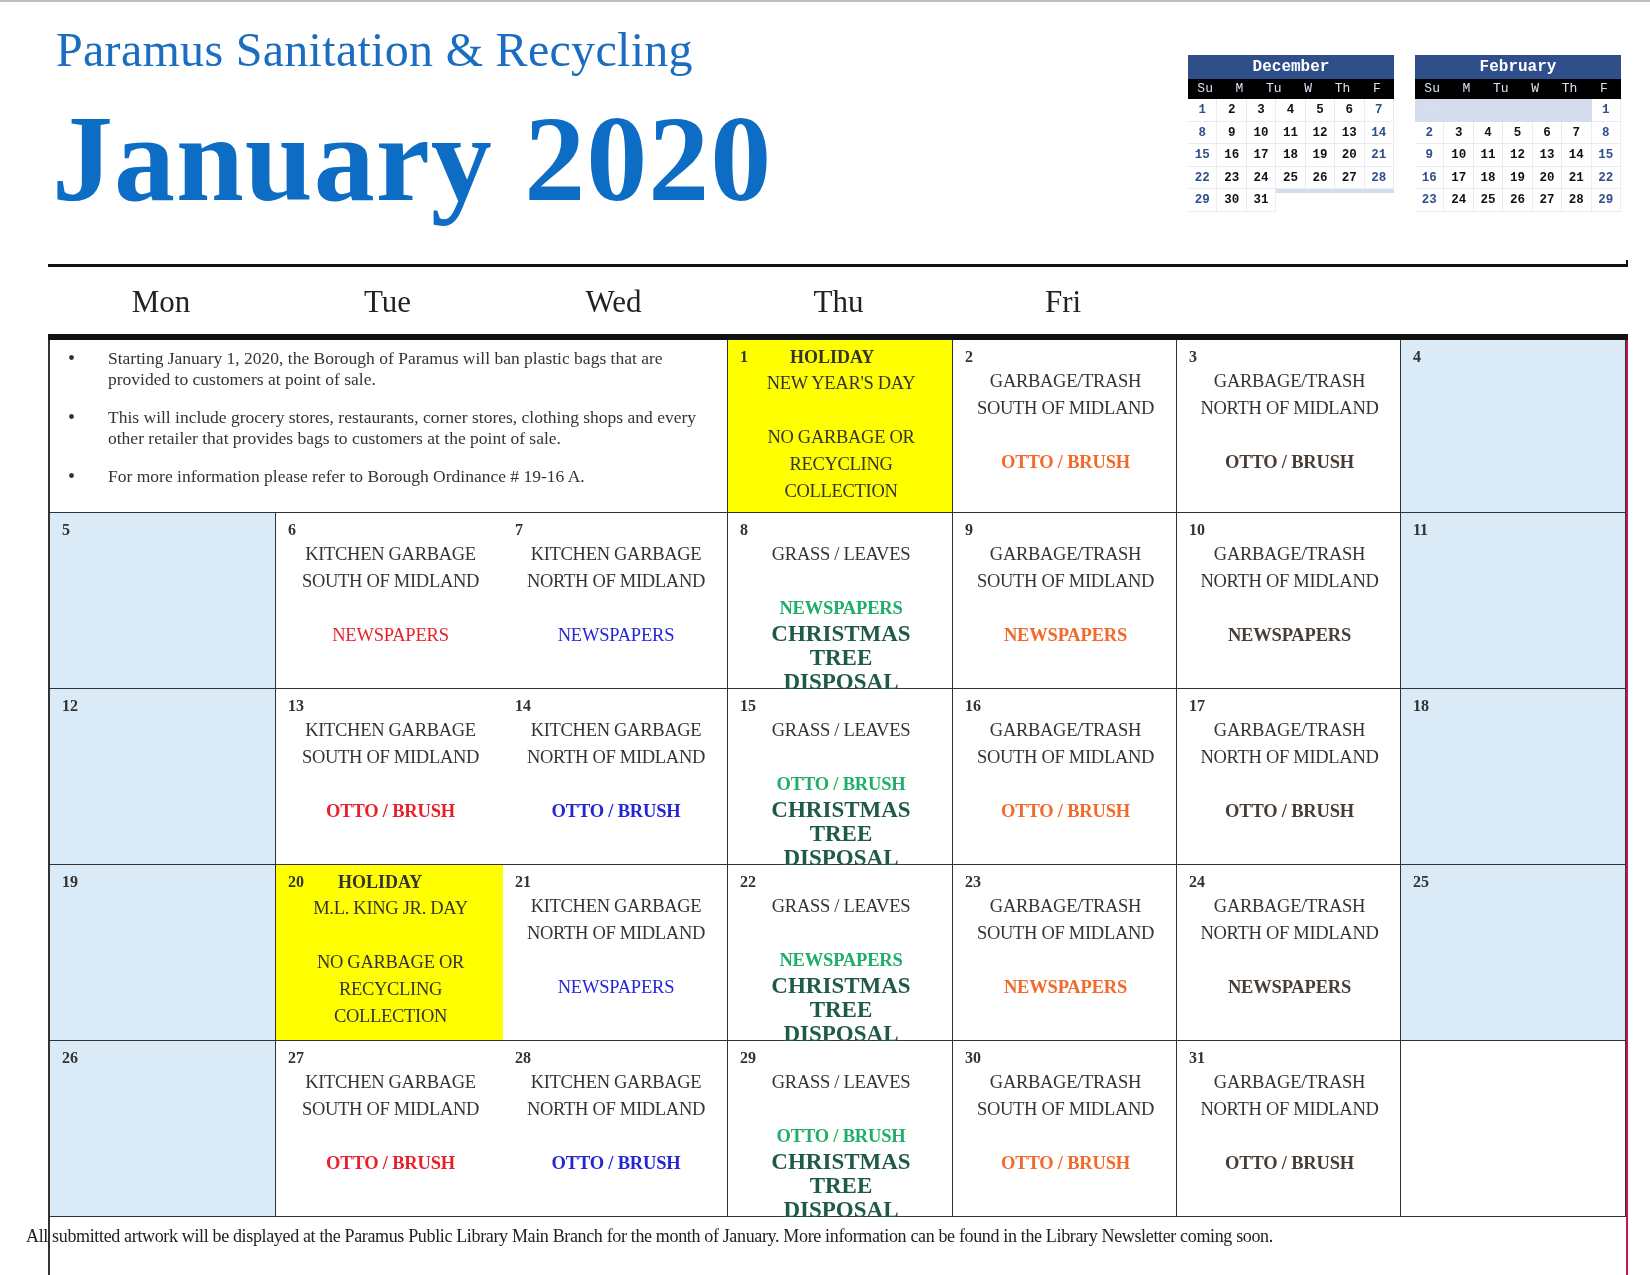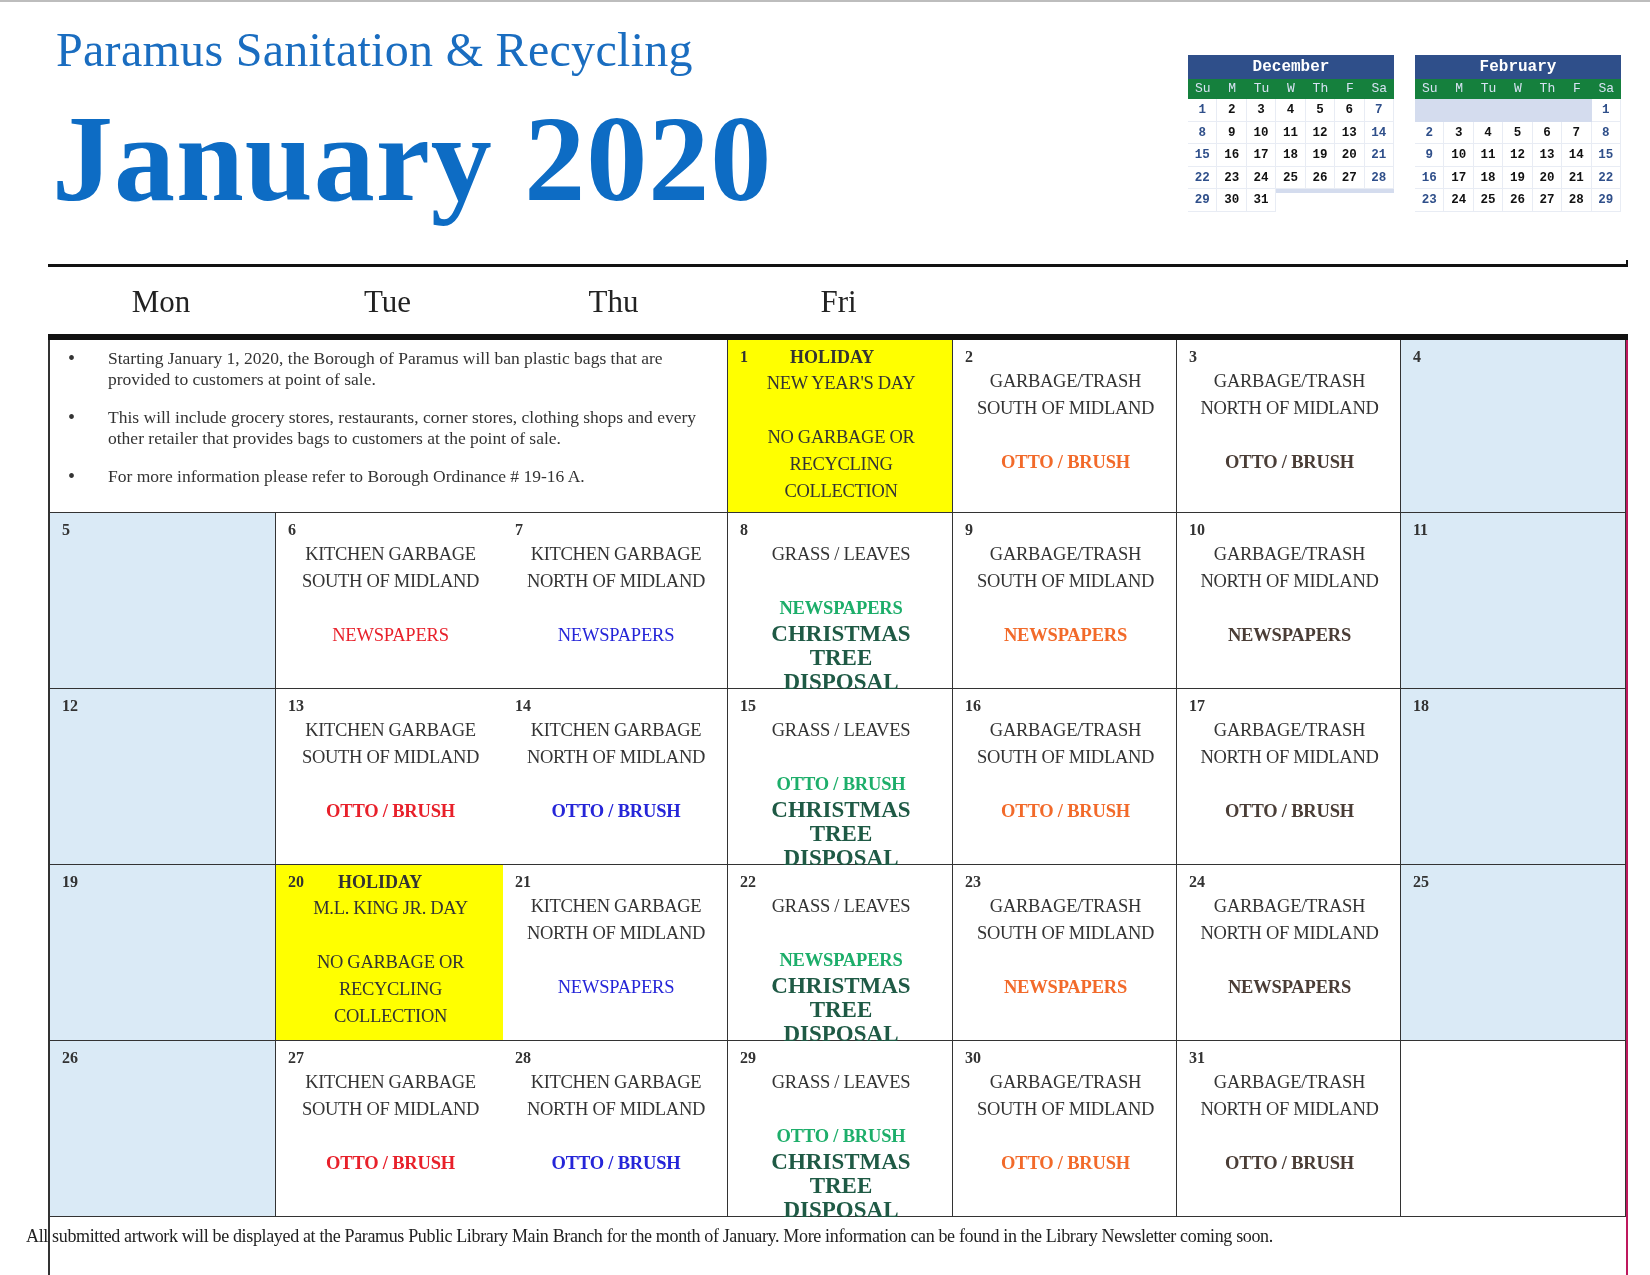--- a/index.html
+++ b/index.html
@@ -5,21 +5,21 @@
   * { box-sizing: border-box; margin: 0; padding: 0; }
   html, body { width: 1650px; height: 1275px; background: #ffffff; overflow: hidden; }
   body { position: relative; font-family: "DejaVu Serif", "Liberation Serif", serif; color: #222; }
   .topline { position: absolute; left: 0; top: 0; width: 1650px; height: 2px; background: #bdbdbd; }
 
   .subtitle { position: absolute; left: 56px; top: 22px; font-family: "Liberation Serif", serif; font-size: 48px; color: #1a6dc0; letter-spacing: 0.3px; }
   .title { position: absolute; left: 52px; top: 92px; font-family: "Liberation Serif", serif; font-weight: bold; font-size: 122px; color: #0d6cc4; letter-spacing: 1px; line-height: 1.1; }
 
   .mini { position: absolute; top: 47px; width: 206px; height: 138px; background: #d4dcee; font-family: Liberation Mono, monospace; margin-top: 8px; }
   .mini .mhead { height: 24px; background: #2f4f8a; color: #fff; font-weight: bold; font-size: 16px; text-align: center; line-height: 24px; }
-  .mini .mdays { display: grid; grid-template-columns: repeat(7, 1fr); height: 20px; background: #15803d; }
+  .mini .mdays { display: grid; grid-template-columns: repeat(6, 1fr); height: 20px; background: #000000; }
   .mini .mdays span { color: #d8e2f4; font-size: 13px; text-align: center; line-height: 20px; }
   .mini .mgrid { display: grid; grid-template-columns: repeat(7, 1fr); grid-auto-rows: 22.5px; }
   .mini .mgrid span { font-size: 12.5px; font-weight: bold; text-align: center; line-height: 22.5px; color: #111; background: #fff; border-right: 1px solid #e8ecf4; border-bottom: 1px solid #e8ecf4; }
   .mini .mgrid span.we { color: #2f4f8a; }
   .mini .mgrid span.empty { background: transparent; border: none; }
 
   .rule { position: absolute; left: 48px; top: 264px; width: 1580px; height: 3px; background: #111; }
   .rule-tick { position: absolute; left: 1626px; top: 260px; width: 2px; height: 7px; background: #111; }
 
   .dow { position: absolute; left: 48px; top: 270px; width: 1580px; height: 64px; display: grid; grid-template-columns: 226px 227px 225px 225px 224px 224px 229px; }
@@ -149,20 +149,21 @@
       <span class="we">29</span>
     </div>
 </div>
 
 <div class="rule"></div>
 <div class="rule-tick"></div>
 
 <div class="dow">
   <span>Mon</span>
   <span>Tue</span>
+  <span>Wed</span>
   <span>Thu</span>
   <span>Fri</span>
 </div>
 <div class="dow-rule"></div>
 
 <div class="cal">
 
   <div class="notes">
     <ul>
       <li>Starting January 1, 2020, the Borough of Paramus will ban plastic bags that are provided to customers at point of sale.</li>

